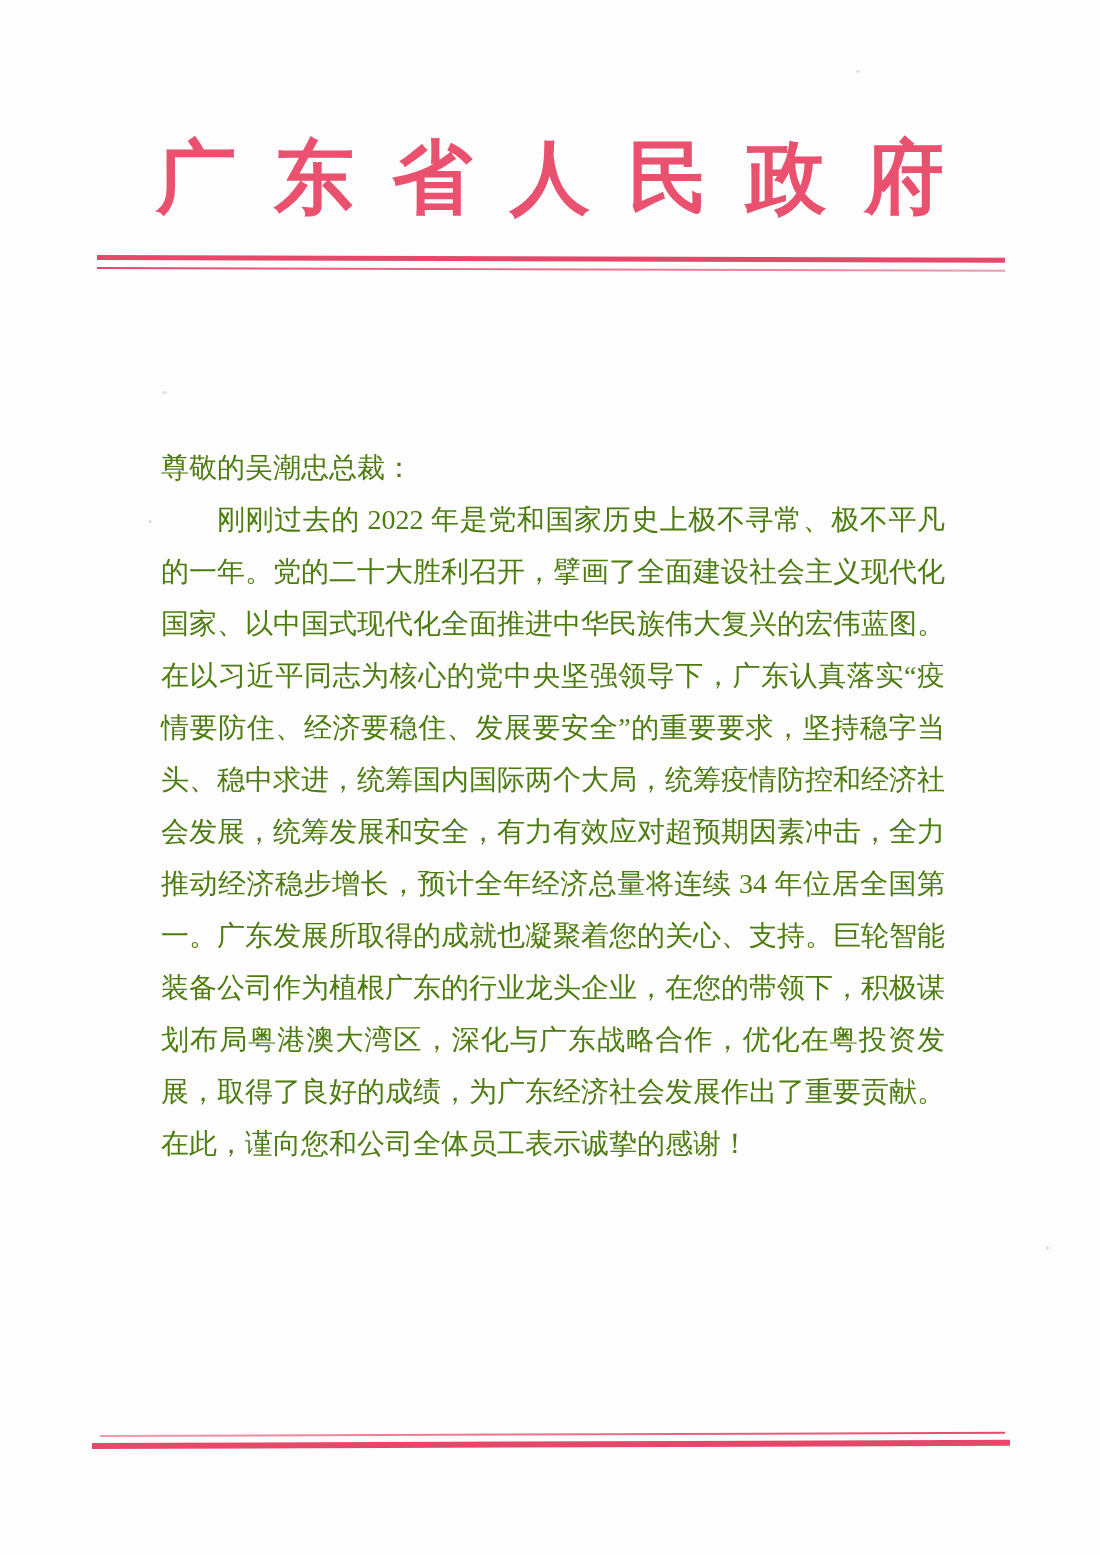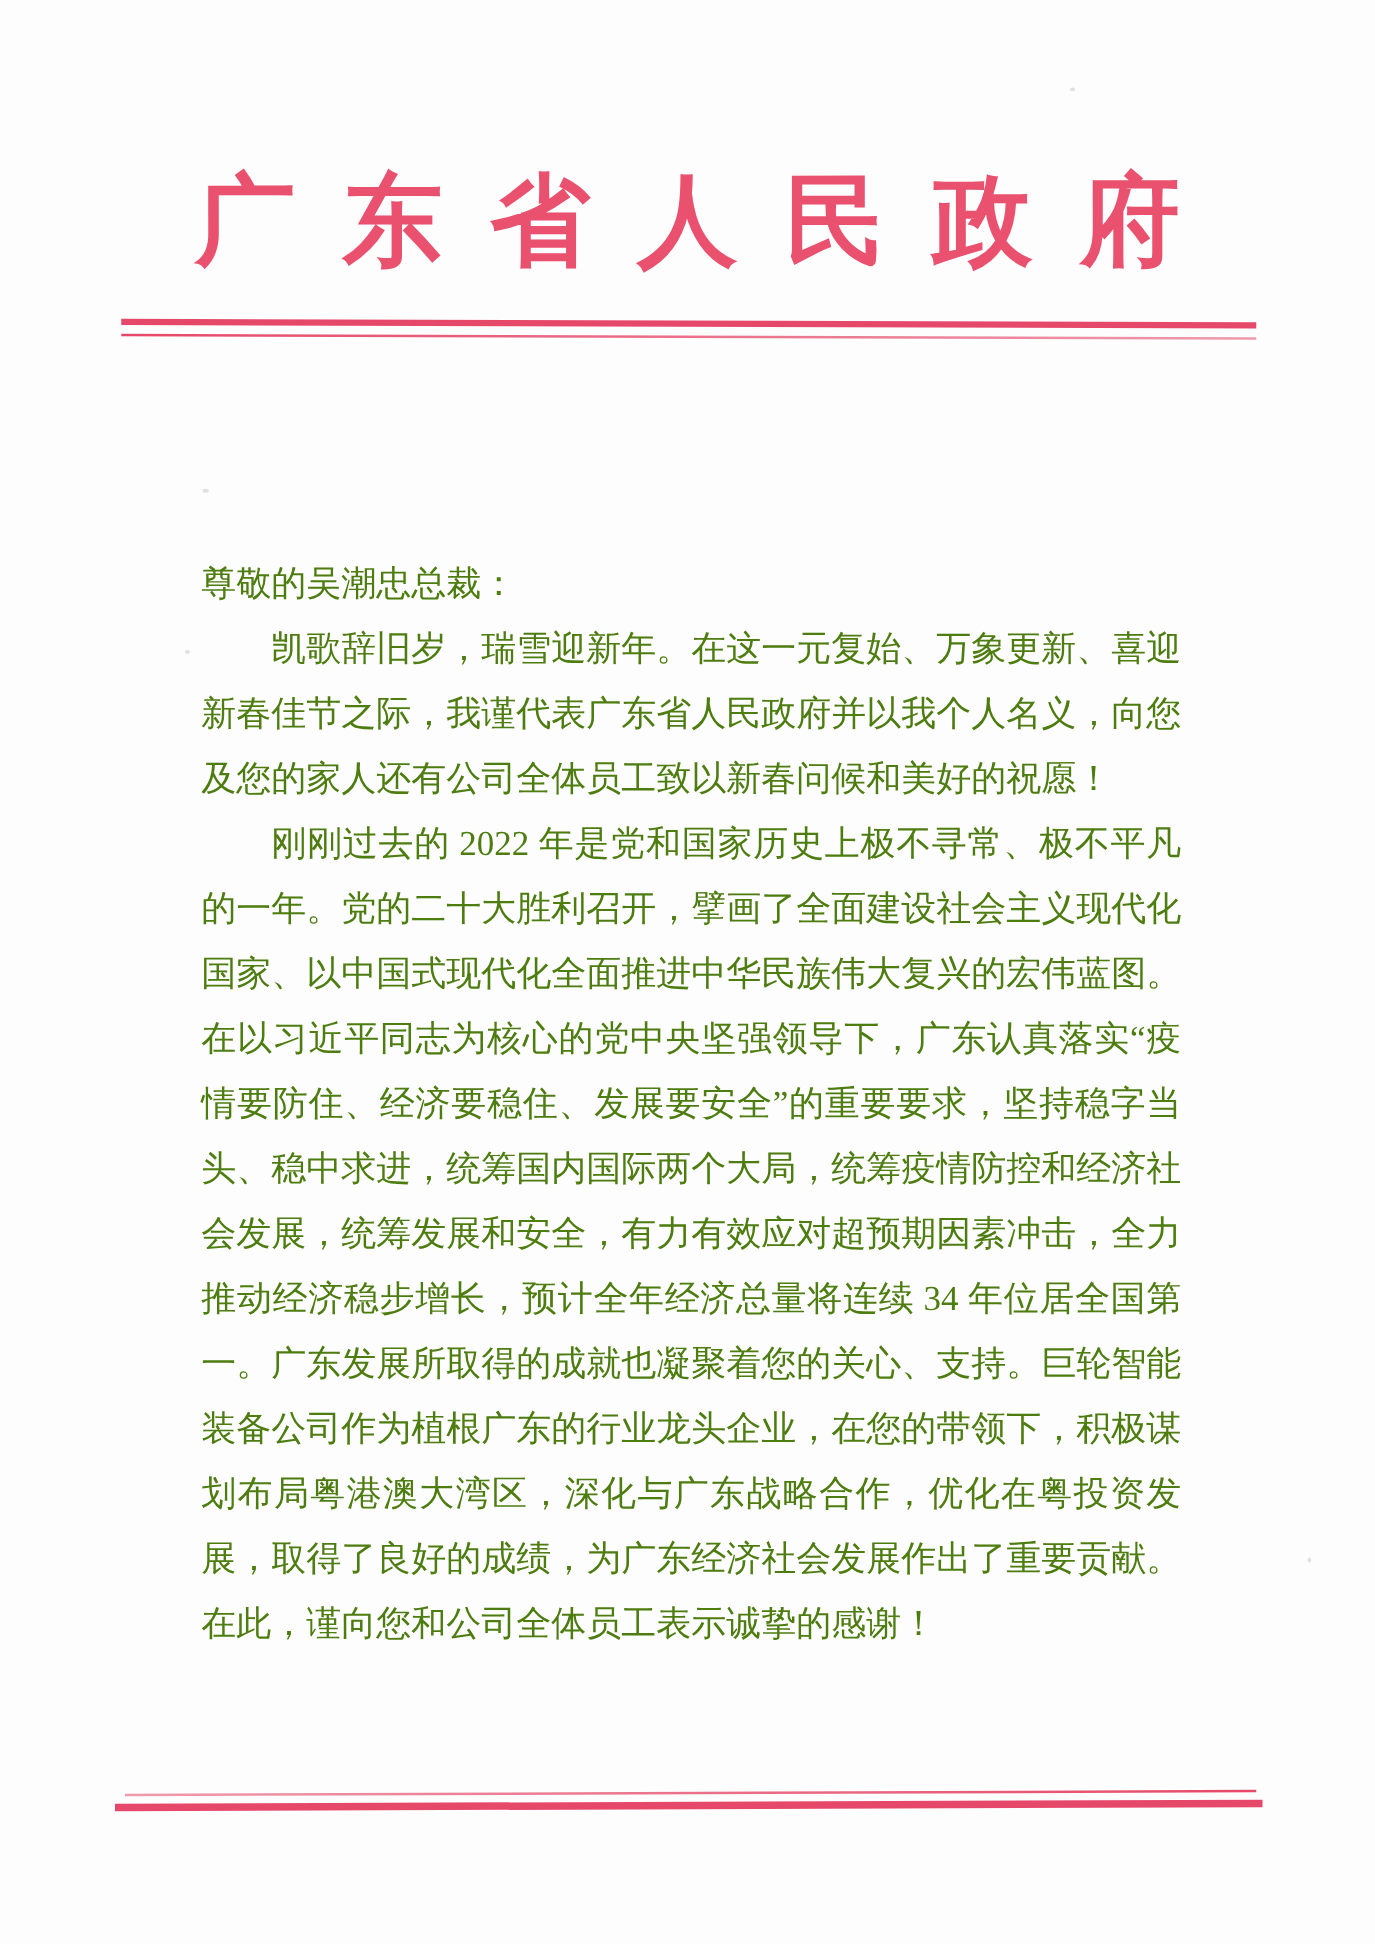--- a/index.html
+++ b/index.html
@@ -113,21 +113,20 @@
 <div class="page">
 
   <div class="letterhead">广东省人民政府</div>
 
   <div class="rule rule-thick header-rule-thick"></div>
   <div class="rule rule-thin header-rule-thin"></div>
 
 
   <div class="letter-body">
     <p class="salutation">尊敬的吴潮忠总裁：</p>
-    <p>凯歌辞旧岁，瑞雪迎新年。在这一元复始、万象更新、喜迎新春佳节之际，我谨代表广东省人民政府并以我个人名义，向您及您的家人还有公司全体员工致以新春问候和美好的祝愿！</p>
     <p>刚刚过去的 2022 年是党和国家历史上极不寻常、极不平凡的一年。党的二十大胜利召开，擘画了全面建设社会主义现代化国家、以中国式现代化全面推进中华民族伟大复兴的宏伟蓝图。在以习近平同志为核心的党中央坚强领导下，广东认真落实“疫情要防住、经济要稳住、发展要安全”的重要要求，坚持稳字当头、稳中求进，统筹国内国际两个大局，统筹疫情防控和经济社会发展，统筹发展和安全，有力有效应对超预期因素冲击，全力推动经济稳步增长，预计全年经济总量将连续 34 年位居全国第一。广东发展所取得的成就也凝聚着您的关心、支持。巨轮智能装备公司作为植根广东的行业龙头企业，在您的带领下，积极谋划布局粤港澳大湾区，深化与广东战略合作，优化在粤投资发展，取得了良好的成绩，为广东经济社会发展作出了重要贡献。在此，谨向您和公司全体员工表示诚挚的感谢！</p>
   </div>
 
   <div class="rule rule-thin footer-rule-thin"></div>
   <div class="rule rule-thick footer-rule-thick"></div>
 
   <div class="speck speck-1"></div>
   <div class="speck speck-2"></div>
   <div class="speck speck-3"></div>
   <div class="speck speck-4"></div>

